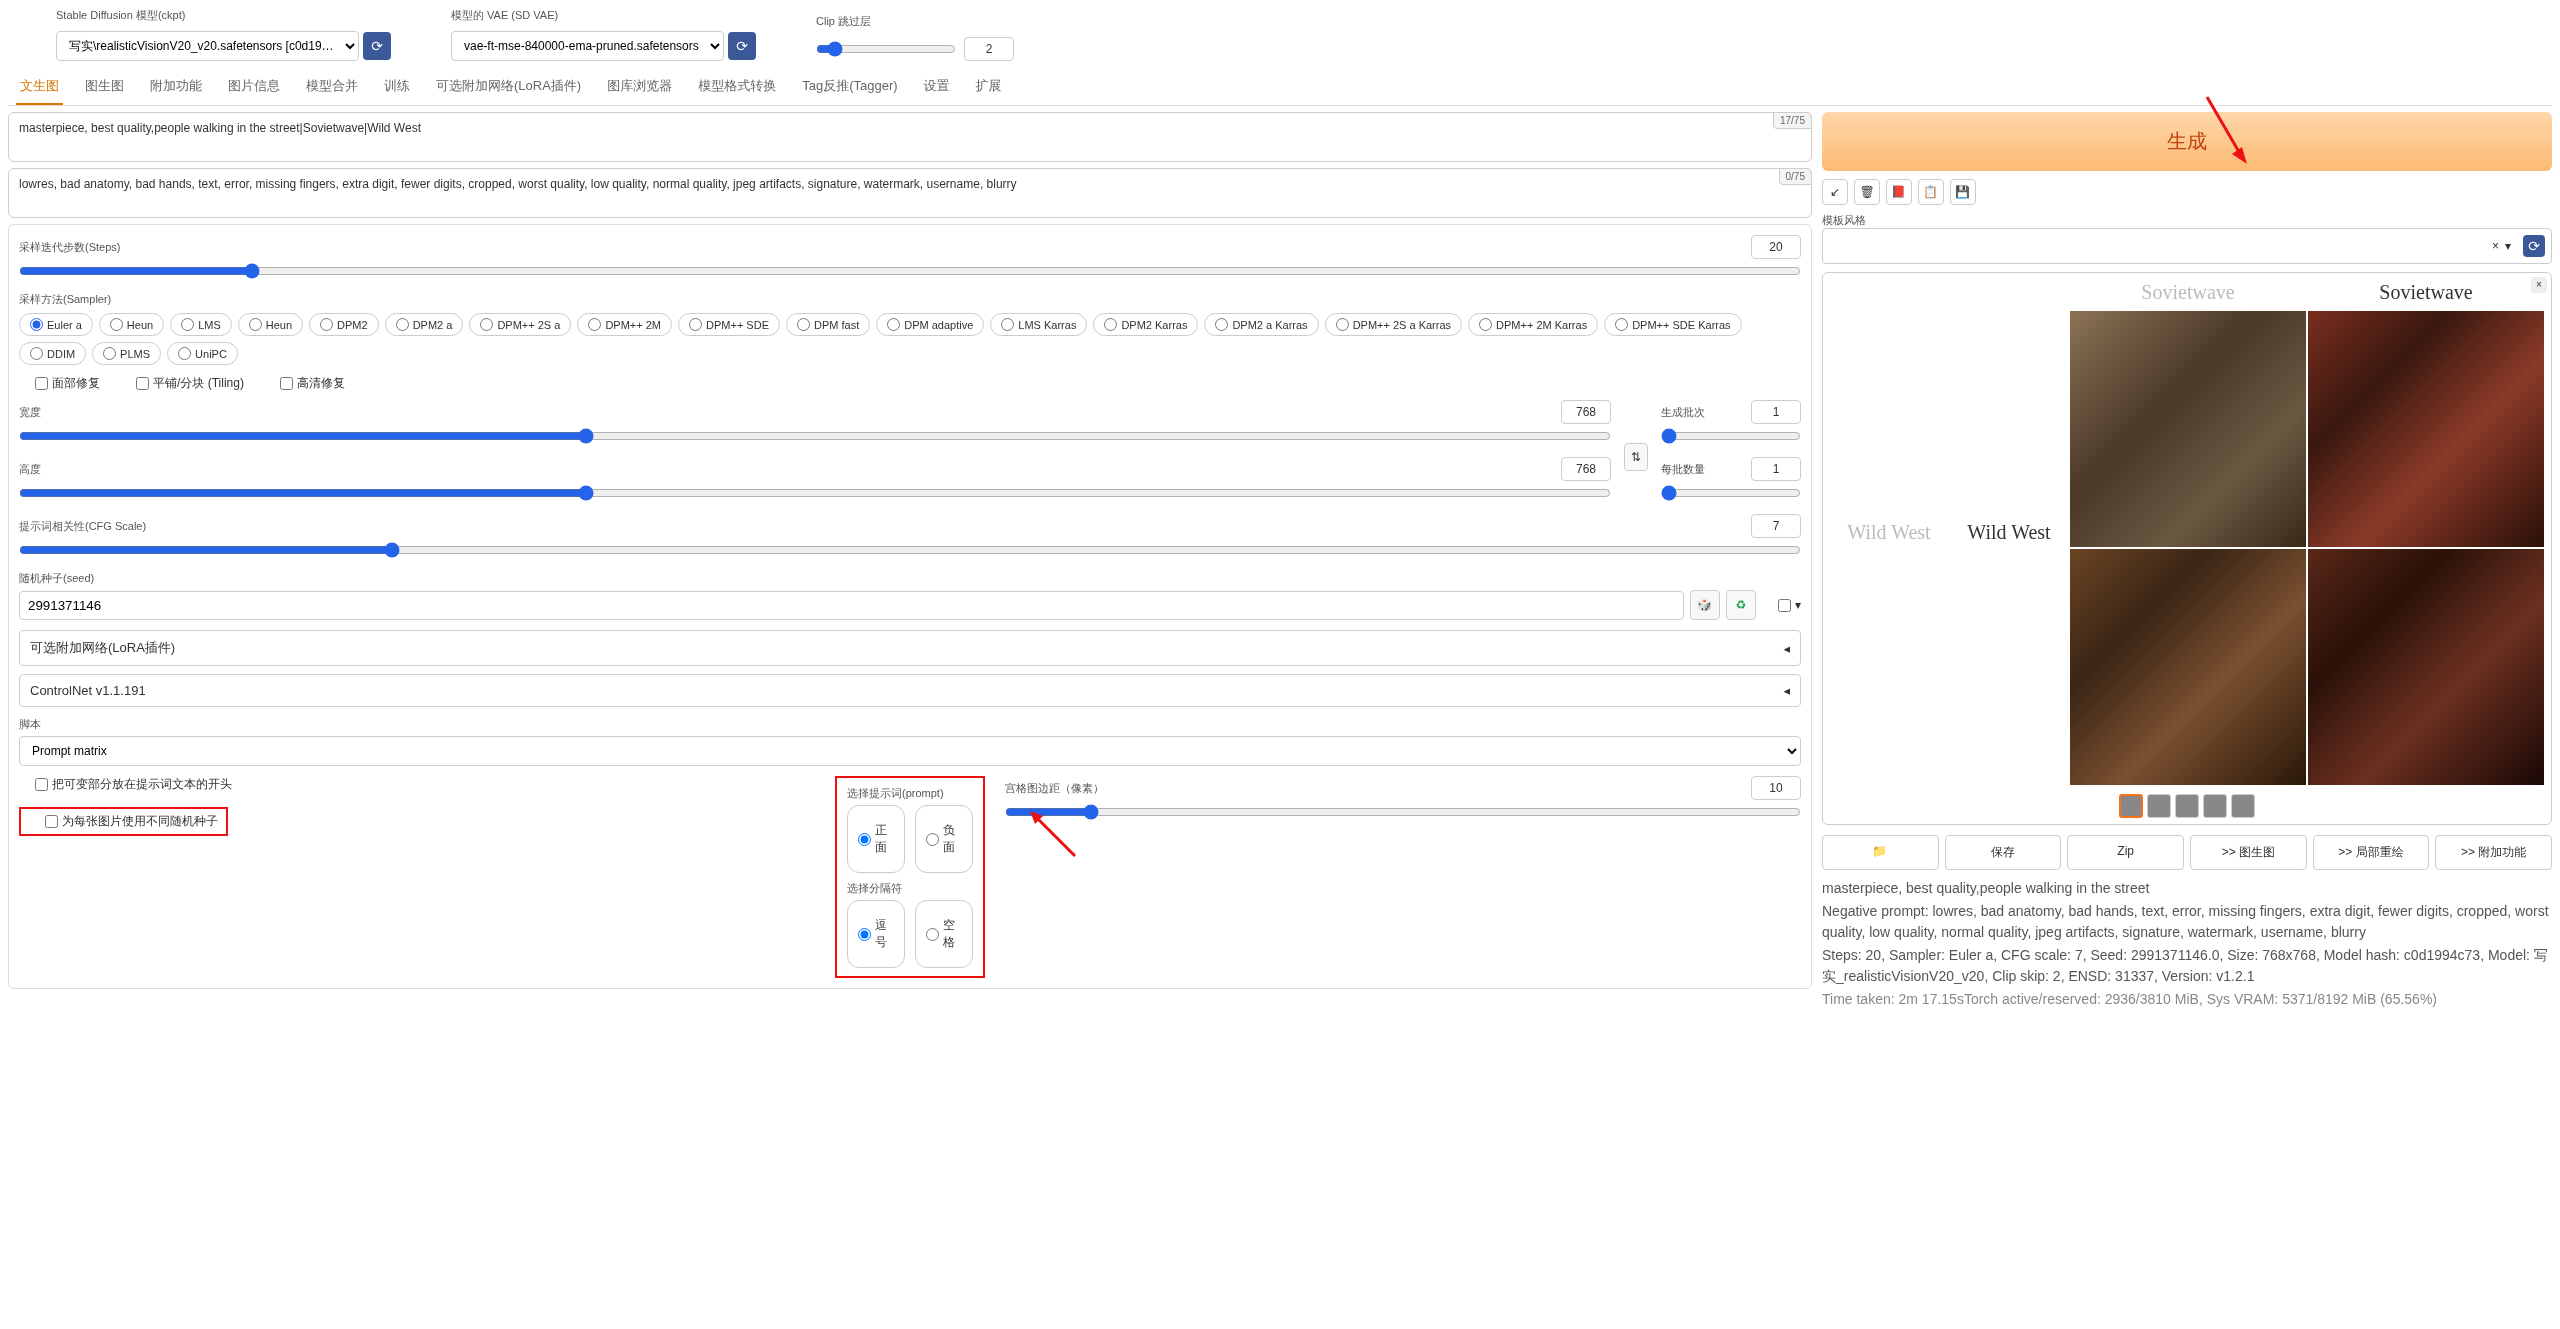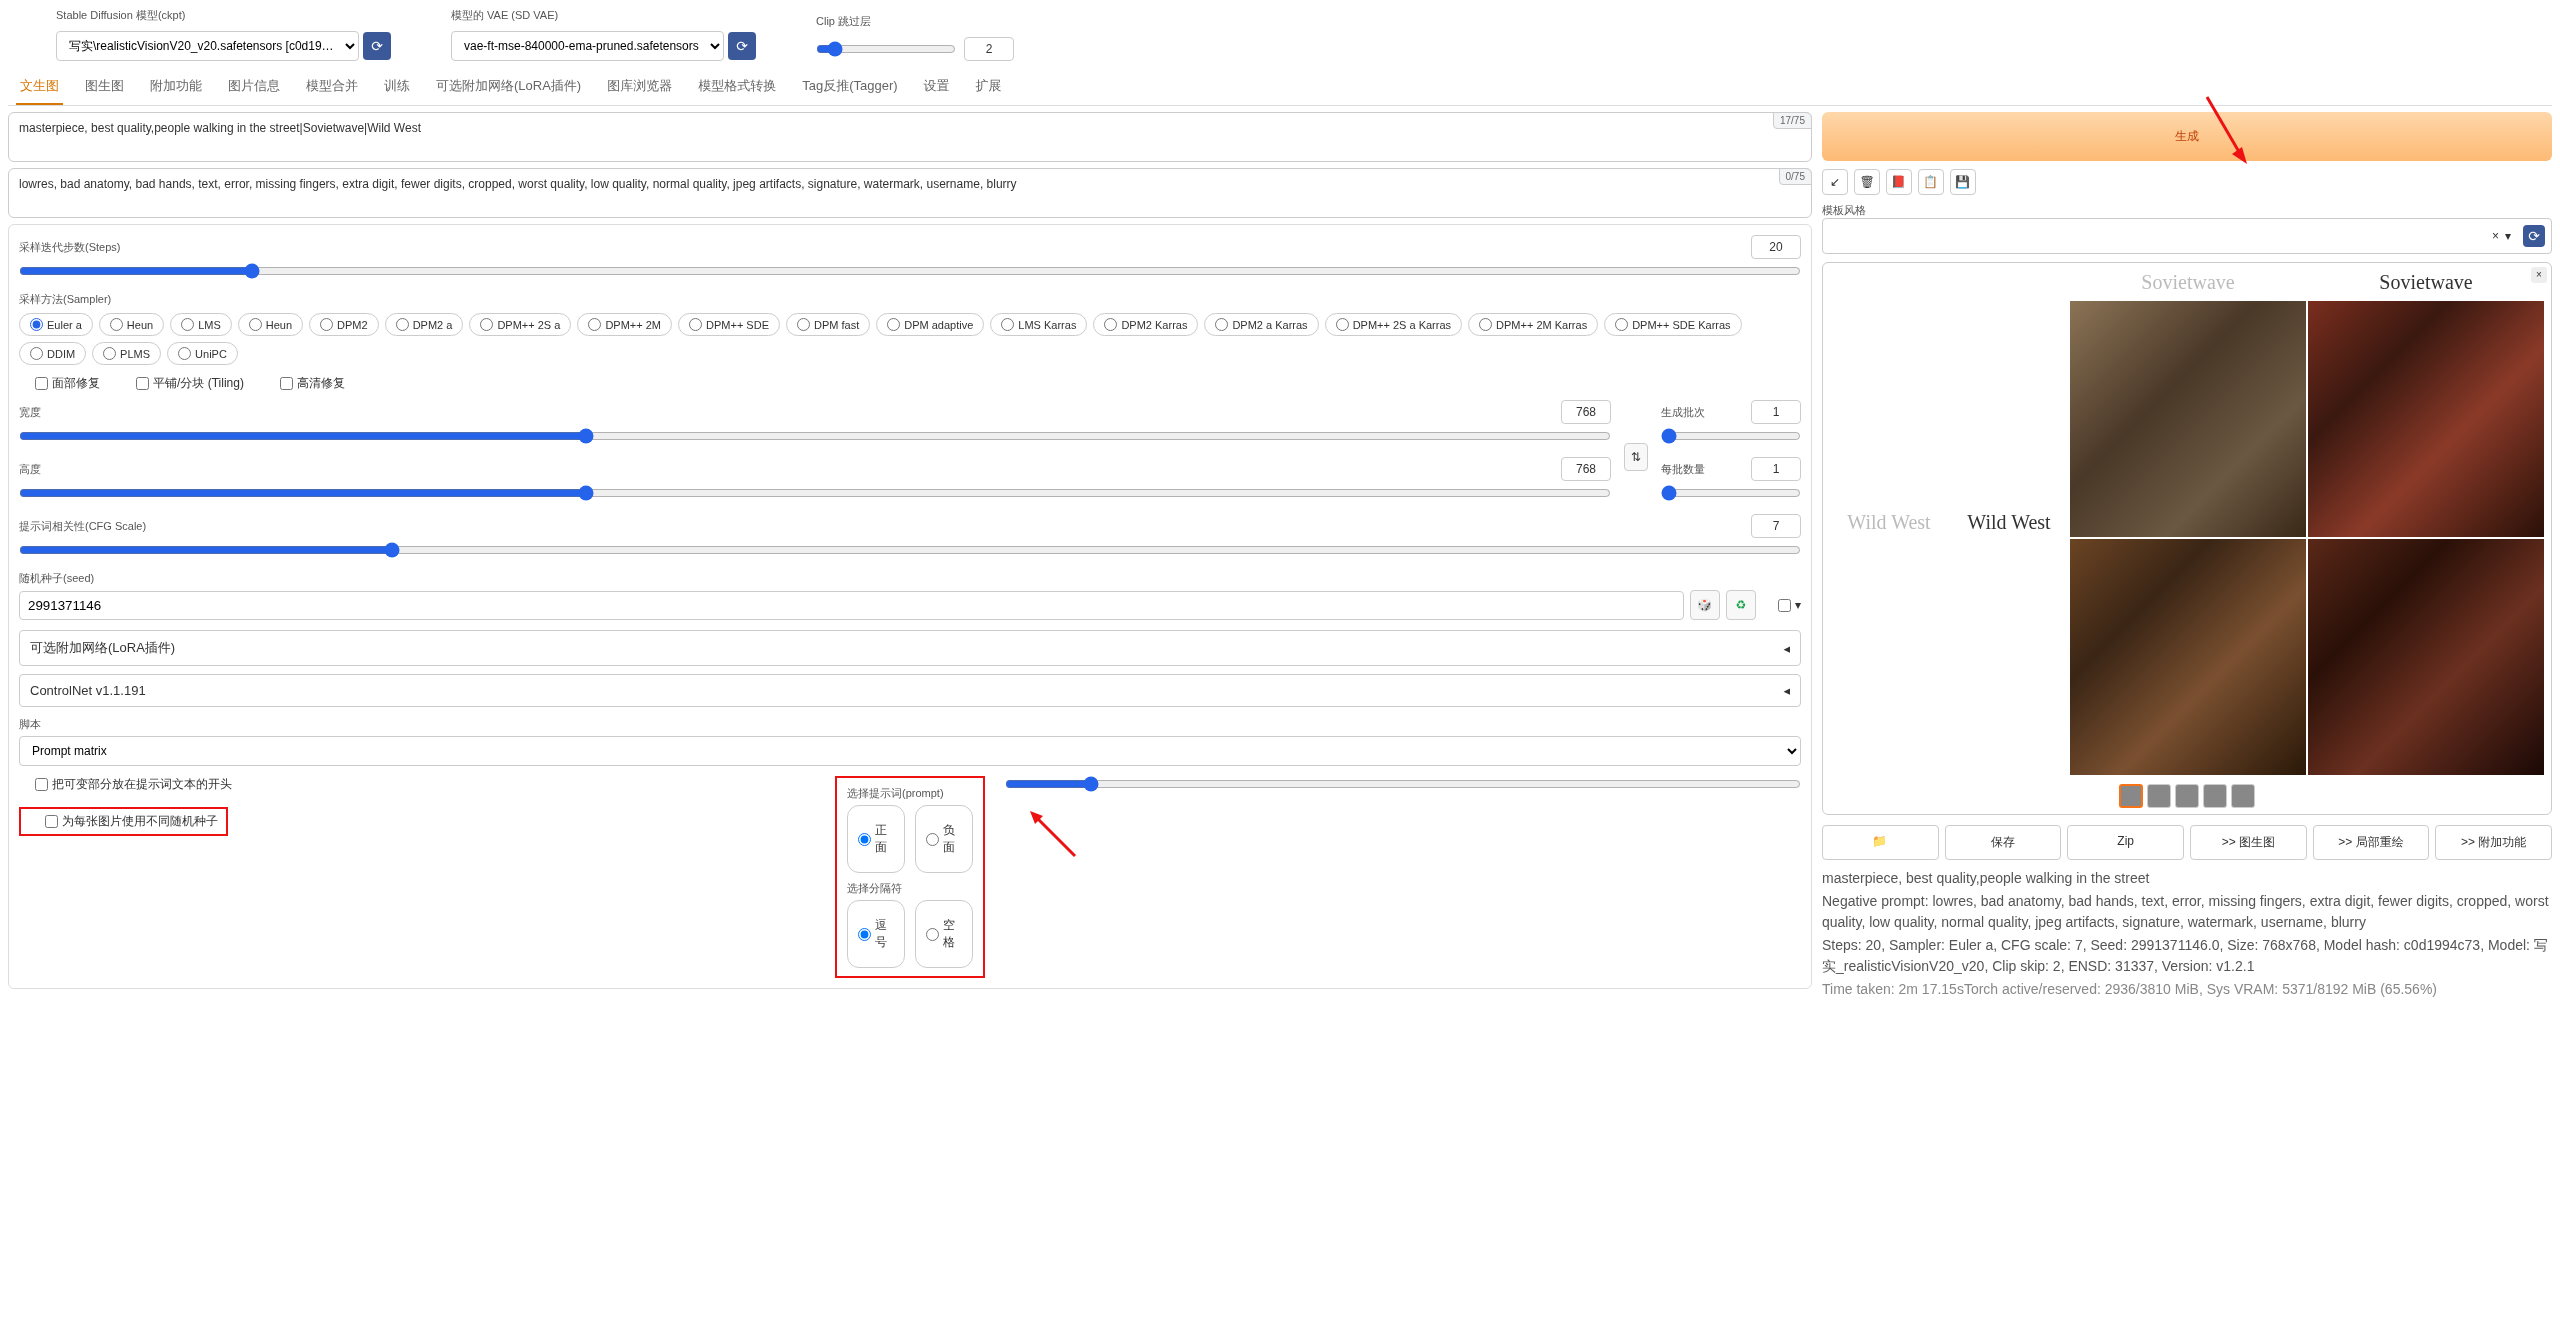--- a/index.html
+++ b/index.html
@@ -50,21 +50,21 @@
 
 .script-sel { width: 100%; border: 1px solid #ccc; border-radius: 4px; padding: 6px 8px; margin-top: 4px; }
 
 .matrix-row { display: flex; gap: 20px; margin-top: 10px; align-items: flex-start; }
 .matrix-col { flex: 1; }
 .redbox1 { border: 2px solid #e11; padding: 4px 8px; }
 .redbox2 { border: 2px solid #e11; padding: 8px 10px; }
 .radio-group { display: flex; gap: 10px; margin-top: 4px; }
 .radio-opt { display: flex; align-items: center; gap: 4px; border: 1px solid #ccc; border-radius: 12px; padding: 16px 10px; }
 
-.gen-btn { background: linear-gradient(180deg, #fed7aa, #fdba74); color: #c2410c; font-size: 12px; font-weight: 500; text-align: center; padding: 16px; border-radius: 6px; cursor: pointer; margin-bottom: 8px; }
+.gen-btn { background: linear-gradient(180deg, #fed7aa, #fdba74); color: #c2410c; font-size: 20px; font-weight: 500; text-align: center; padding: 16px; border-radius: 6px; cursor: pointer; margin-bottom: 8px; }
 .tool-row { display: flex; gap: 6px; margin-bottom: 8px; }
 .tool-btn { border: 1px solid #ccc; border-radius: 4px; width: 26px; height: 26px; display: flex; align-items: center; justify-content: center; cursor: pointer; font-size: 12px; }
 .style-sel { border: 1px solid #ccc; border-radius: 4px; padding: 6px; margin-bottom: 8px; display: flex; justify-content: flex-end; align-items: center; gap: 6px; }
 
 .gallery { border: 1px solid #ccc; border-radius: 6px; padding: 6px; position: relative; }
 .gallery-close { position: absolute; top: 4px; right: 4px; background: #eee; border-radius: 3px; width: 16px; height: 16px; text-align: center; font-size: 10px; line-height: 16px; cursor: pointer; }
 .grid-wrap { display: flex; }
 .row-labels { width: 240px; display: flex; flex-direction: row; text-align: center; }
 .row-label { flex: 1; display: flex; align-items: center; justify-content: center; font-size: 20px; color: #333; font-family: Georgia, serif; }
 .img-grid { flex: 1; }
@@ -354,20 +354,24 @@
                 <input type="radio" name="pm2" checked="" style="">
                 <span>逗号</span>
               </label>
             <label class="radio-opt">
                 <input type="radio" name="pm2" style="">
                 <span>空格</span>
               </label>
           </div>
         </div>
         <div class="matrix-col" style="position:relative">
+          <div class="param-head">
+            <span class="label">宫格图边距（像素）</span>
+            <div class="num-box">10</div>
+          </div>
           <input type="range" class="slider-full" min="0" max="100" value="10" style="">
           <svg class="arrow" style="left:20px;top:30px" width="60" height="60">
               <line x1="50" y1="50" x2="10" y2="10" stroke="#e11" stroke-width="3"></line>
               <polygon points="5,5 18,10 10,18" fill="#e11"></polygon>
             </svg>
         </div>
       </div>
     </div>
   </div>
 

